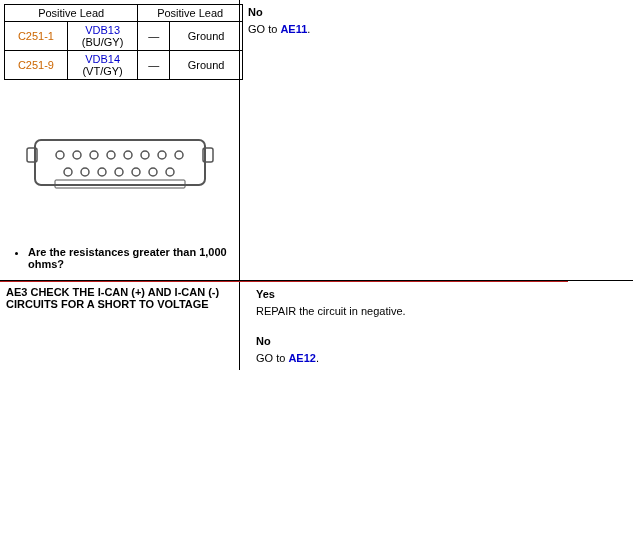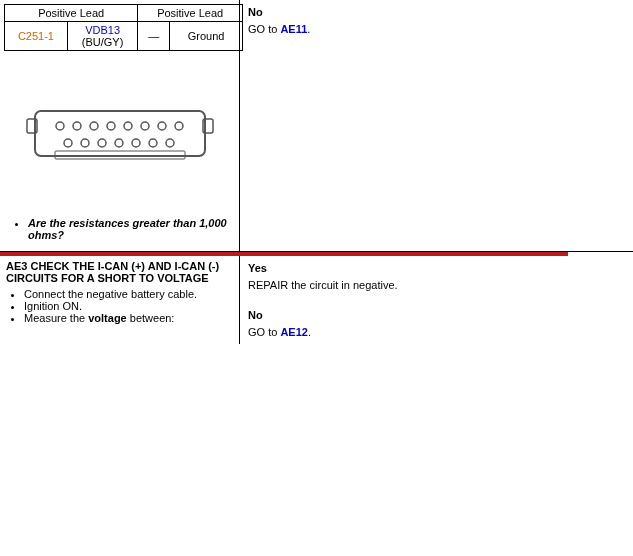--- a/index.html
+++ b/index.html
@@ -47,21 +47,20 @@
       padding: 20px 10px;
       margin: 10px 0;
     }
     
     .connector-svg {
       margin: 10px auto;
       display: block;
     }
     .bullet-section {
       padding: 6px 8px 8px 8px;
-      font-style: italic;
     }
     .bullet-section ul {
       list-style: disc;
       padding-left: 20px;
     }
     .bullet-section ul li {
       margin-bottom: 2px;
       font-size: 11px;
     }
     .answer-no {
@@ -70,30 +69,31 @@
     }
     .answer-yes {
       font-size: 11px;
       line-height: 1.5;
     }
     a { color: #0000cc; text-decoration: none; font-weight: bold; }
     
     .bottom-row {
       display: flex;
       width: 568px;
-      border-top: 4px solid #b91c1c;
+      border-top: 1px solid #b91c1c;
     }
     .bottom-left {
       width: 240px;
       border-right: 1px solid #000;
       padding: 4px 6px;
     }
     .bottom-right {
       flex: 1;
       padding: 4px 8px;
+      margin-left: 8px;
     }
     .section-header {
       font-weight: bold;
       font-size: 11px;
       margin-bottom: 4px;
     }
     .bold { font-weight: bold; }
     .no-label { font-weight: bold; font-size: 11px; }
     .yes-label { font-weight: bold; font-size: 11px; }
   </style>
@@ -113,20 +113,29 @@
       <tbody>
         <tr>
           <td class="orange-text">C251-1</td>
           <td>
             <span class="blue-text">VDB13</span><br>
             <span>(BU/GY)</span>
           </td>
           <td>—</td>
           <td>Ground</td>
         </tr>
+        <tr>
+          <td class="orange-text">C251-9</td>
+          <td>
+            <span class="blue-text">VDB14</span><br>
+            <span>(VT/GY)</span>
+          </td>
+          <td>—</td>
+          <td>Ground</td>
+        </tr>
       </tbody>
     </table>
 
     <div class="connector-area">
       <svg class="connector-svg" width="190" height="80" viewBox="0 0 190 80">
 
         <rect x="10" y="20" width="170" height="45" rx="6" ry="6" fill="none" stroke="#555" stroke-width="2"></rect>
 
         <rect x="2" y="28" width="10" height="14" rx="2" ry="2" fill="none" stroke="#555" stroke-width="1.5"></rect>
 
@@ -167,31 +176,20 @@
       <span class="no-label">No</span><br>
       <span>GO to </span><a href="#AE11">AE11</a>.
     </div>
   </div>
 </div>
 
 <div class="bottom-row">
 
   <div class="bottom-left">
     <div class="section-header">AE3 CHECK THE I-CAN (+) AND I-CAN (-) CIRCUITS FOR A SHORT TO VOLTAGE</div>
-    <ul style="list-style:disc; padding-left:18px; font-size:11px;">
-      <li>
-        <span>Connect the negative battery cable.</span>
-      </li>
-      <li>
-        <span>Ignition ON.</span>
-      </li>
-      <li>
-        Measure the <span class="bold">voltage</span> between:
-      </li>
-    </ul>
   </div>
 
   <div class="bottom-right">
     <div class="answer-yes">
       <span class="yes-label">Yes</span><br>
       <span>REPAIR the circuit in negative.</span>
     </div>
     <br>
     <div class="answer-no">
       <span class="no-label">No</span><br>

